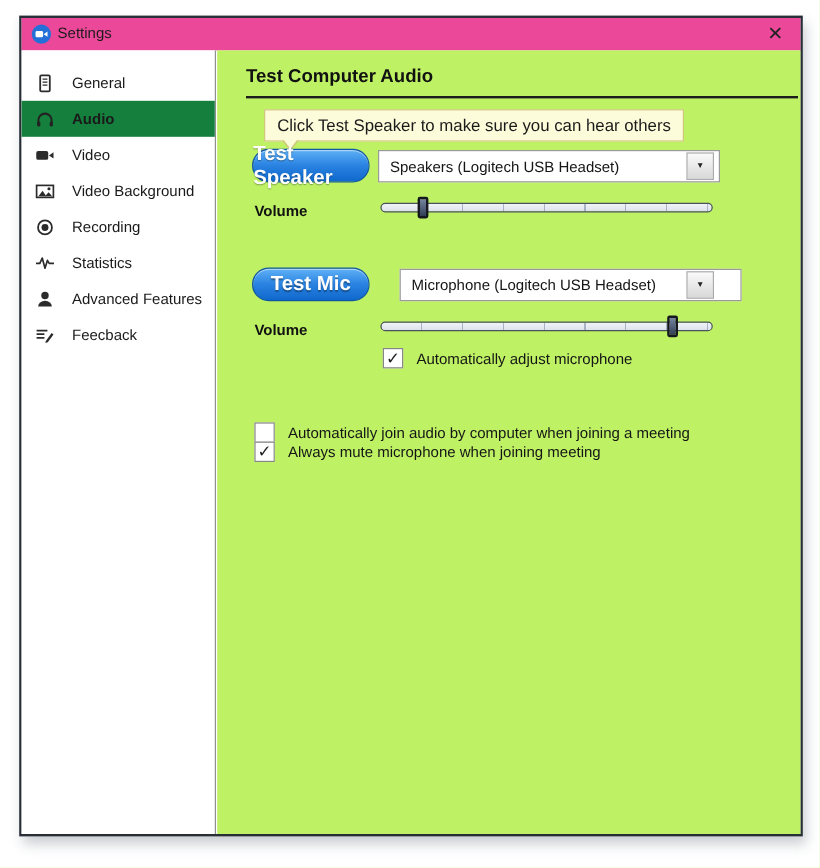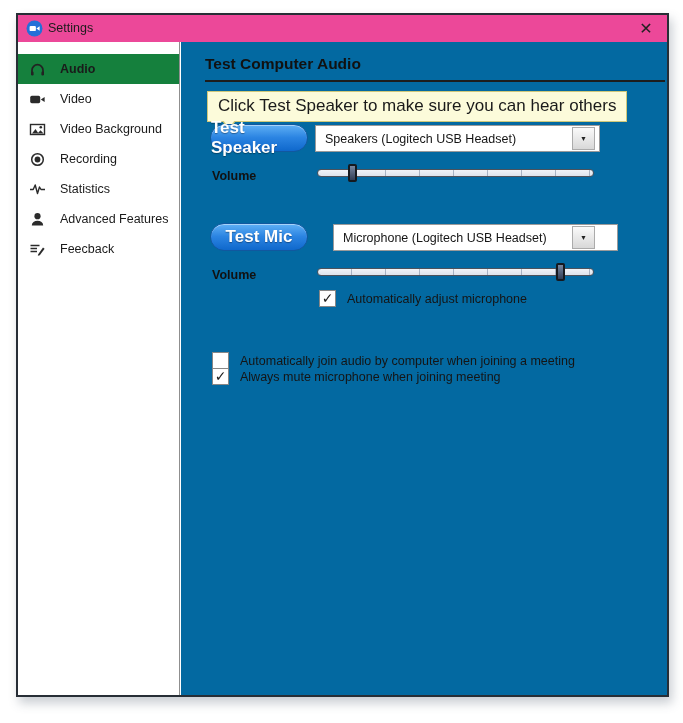--- a/index.html
+++ b/index.html
@@ -22,26 +22,26 @@
   .sidebar { position:absolute; left:0; top:27px; bottom:0; width:162px;
              border-right:1px solid #8f8f8f; background:#fff; padding-top:12px; }
   .side-item { position:relative; height:30px; display:flex; align-items:center;
                padding-left:11px; cursor:pointer; }
   .side-item .icn { width:17px; height:17px; margin-right:14px; flex:0 0 17px; }
   .side-item .lbl { font-size:12.5px; color:#1a1a1a; white-space:nowrap; }
   .side-item.selected { background:#15803d; }
   .side-item.selected .lbl { font-weight:bold; }
 
   
-  .main { position:absolute; left:163px; top:27px; right:0; bottom:0; background:#0369a1; }
+  .main { position:absolute; left:163px; top:27px; right:0; bottom:0; background:#bef264; }
   .heading { position:absolute; left:24px; top:13px; font-size:15.5px; font-weight:bold; color:#111; }
   .heading-rule { position:absolute; left:24px; top:38px; width:460px; border-top:2px solid #1d1d1d; }
 
-  .tooltip { position:absolute; left:26px; top:49px; background:#fcfbda; border:1px solid #cfc87a;
-             padding:4px 10px 5px 10px; font-size:17px; color:#1a1a1a; white-space:nowrap; }
+  .tooltip { position:absolute; left:39px; top:49px; background:#fcfbda; border:1px solid #cfc87a;
+             padding:4px 10px 5px 10px; font-size:14px; color:#1a1a1a; white-space:nowrap; }
   .tooltip .tail { position:absolute; left:14px; bottom:-9px; width:0; height:0;
                    border-left:7px solid transparent; border-right:7px solid transparent;
                    border-top:9px solid #cfc87a; }
   .tooltip .tail::after { content:""; position:absolute; left:-6px; top:-10px; width:0; height:0;
                    border-left:6px solid transparent; border-right:6px solid transparent;
                    border-top:8px solid #fcfbda; }
 
   .pill-btn { position:absolute; width:98px; height:28px; border-radius:14px;
               background:linear-gradient(#5fb0f5 0%, #2b84e2 48%, #0f68cc 100%);
               border:1px solid #11589f; color:#fff; font-weight:bold; font-size:17px;
@@ -103,20 +103,31 @@
           <circle cx="8.5" cy="8.5" r="8" fill="#2470d8"></circle>
           <rect x="3.6" y="5.9" width="6.3" height="5.2" rx="1.2" fill="#fff"></rect>
           <path d="M10.4 8.5 L13.6 6.3 v4.4 Z" fill="#fff"></path>
         </svg>
       </span>
       <span class="title-text">Settings</span>
       <span class="close-btn">✕</span>
     </div>
 
     <div class="sidebar">
+      <div class="side-item">
+        <span class="icn">
+          <svg width="17" height="17" viewBox="0 0 17 17">
+            <rect x="4.5" y="1.8" width="8" height="13.4" rx="1" fill="none" stroke="#2b2b2b" stroke-width="1.5"></rect>
+            <line x1="6.5" y1="5" x2="10.5" y2="5" stroke="#2b2b2b" stroke-width="1"></line>
+            <line x1="6.5" y1="7.5" x2="10.5" y2="7.5" stroke="#2b2b2b" stroke-width="1"></line>
+            <line x1="6.5" y1="10" x2="10.5" y2="10" stroke="#2b2b2b" stroke-width="1"></line>
+          </svg>
+        </span>
+        <span class="lbl">General</span>
+      </div>
       <div class="side-item selected">
         <span class="icn">
           <svg width="17" height="17" viewBox="0 0 17 17">
             <path d="M3 13 V9.2 a5.5 5.5 0 0 1 11 0 V13" fill="none" stroke="#222" stroke-width="1.7"></path>
             <rect x="2" y="10.5" width="2.6" height="4" rx="1.2" fill="#222"></rect>
             <rect x="12.4" y="10.5" width="2.6" height="4" rx="1.2" fill="#222"></rect>
           </svg>
         </span>
         <span class="lbl">Audio</span>
       </div>

